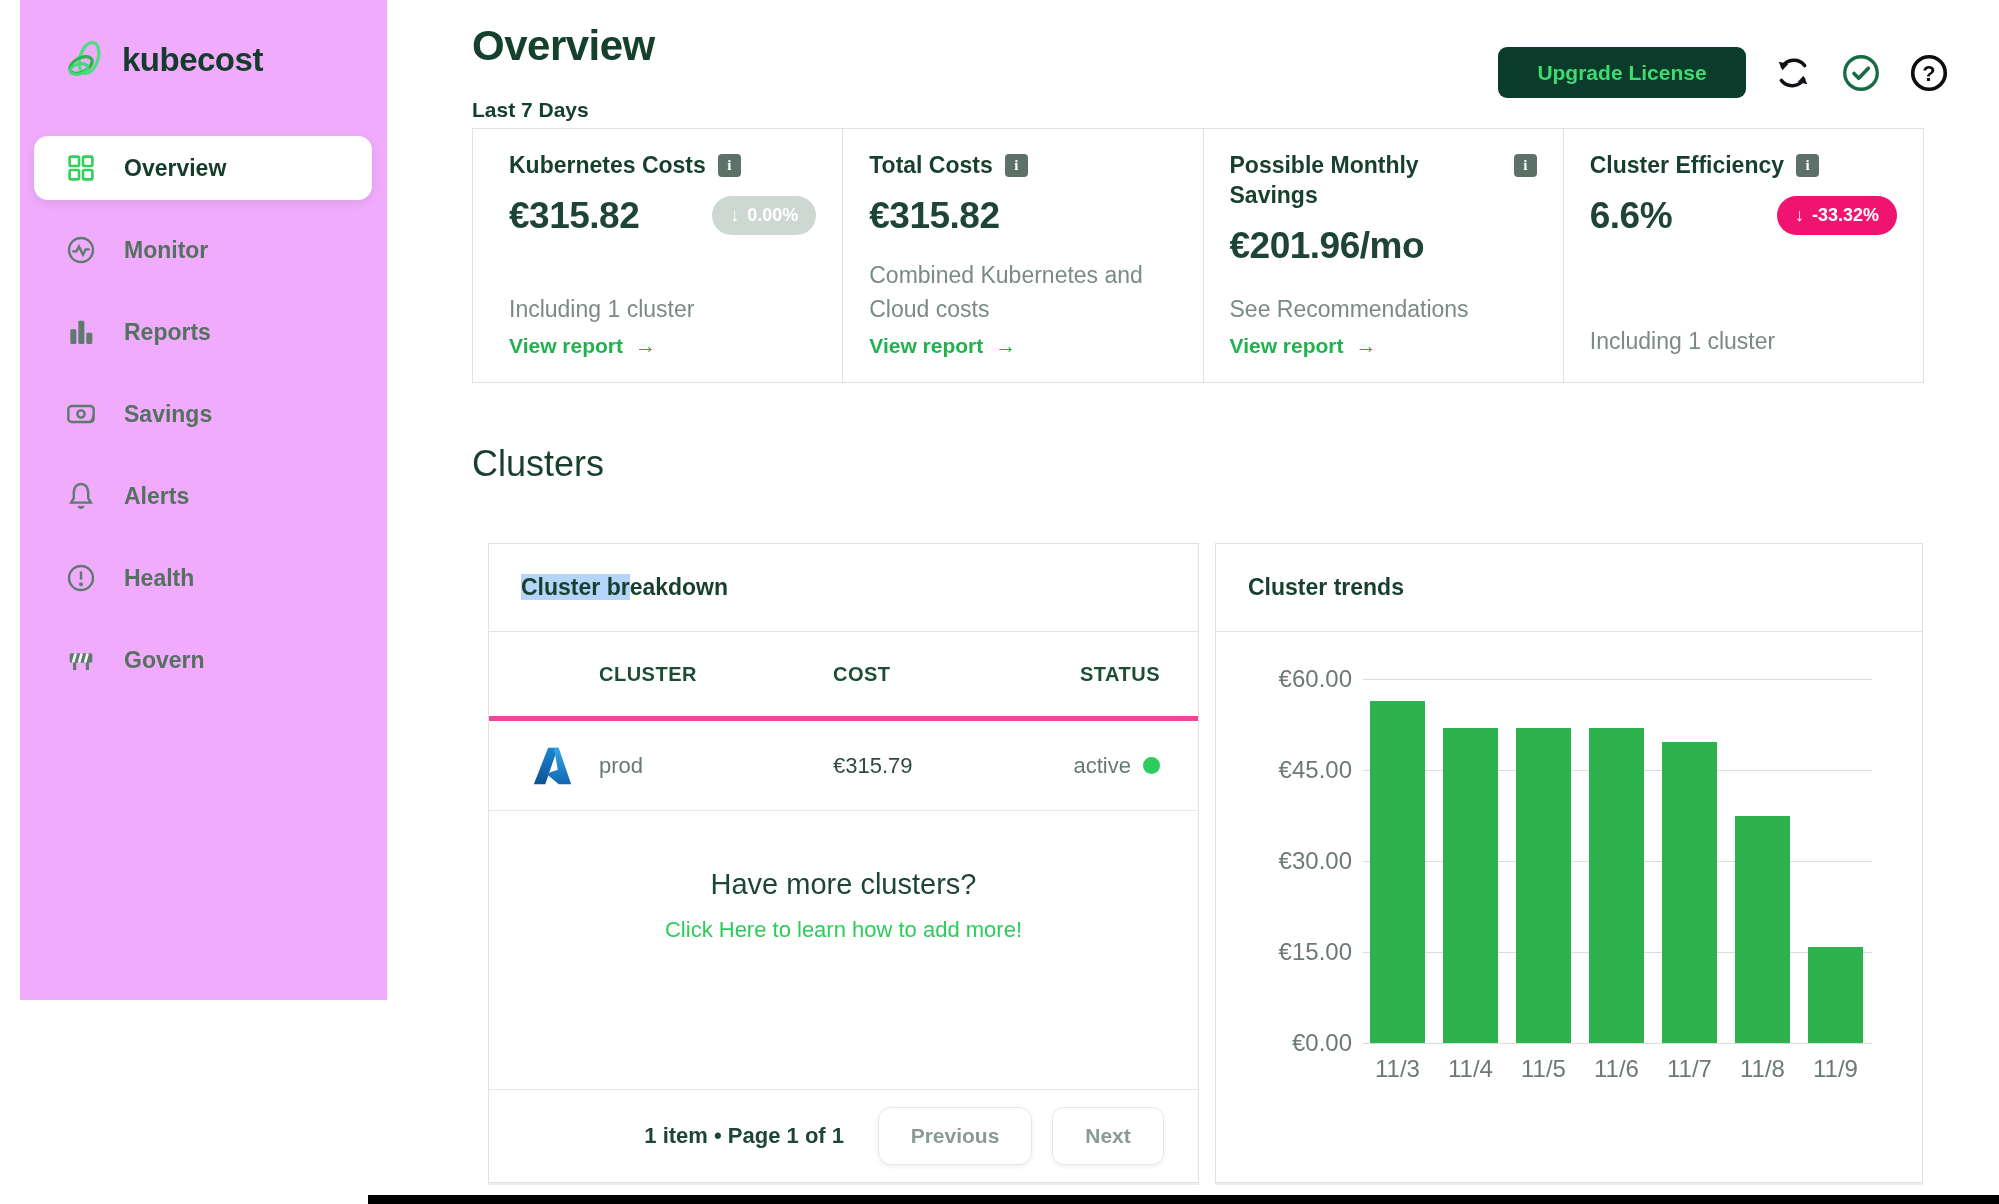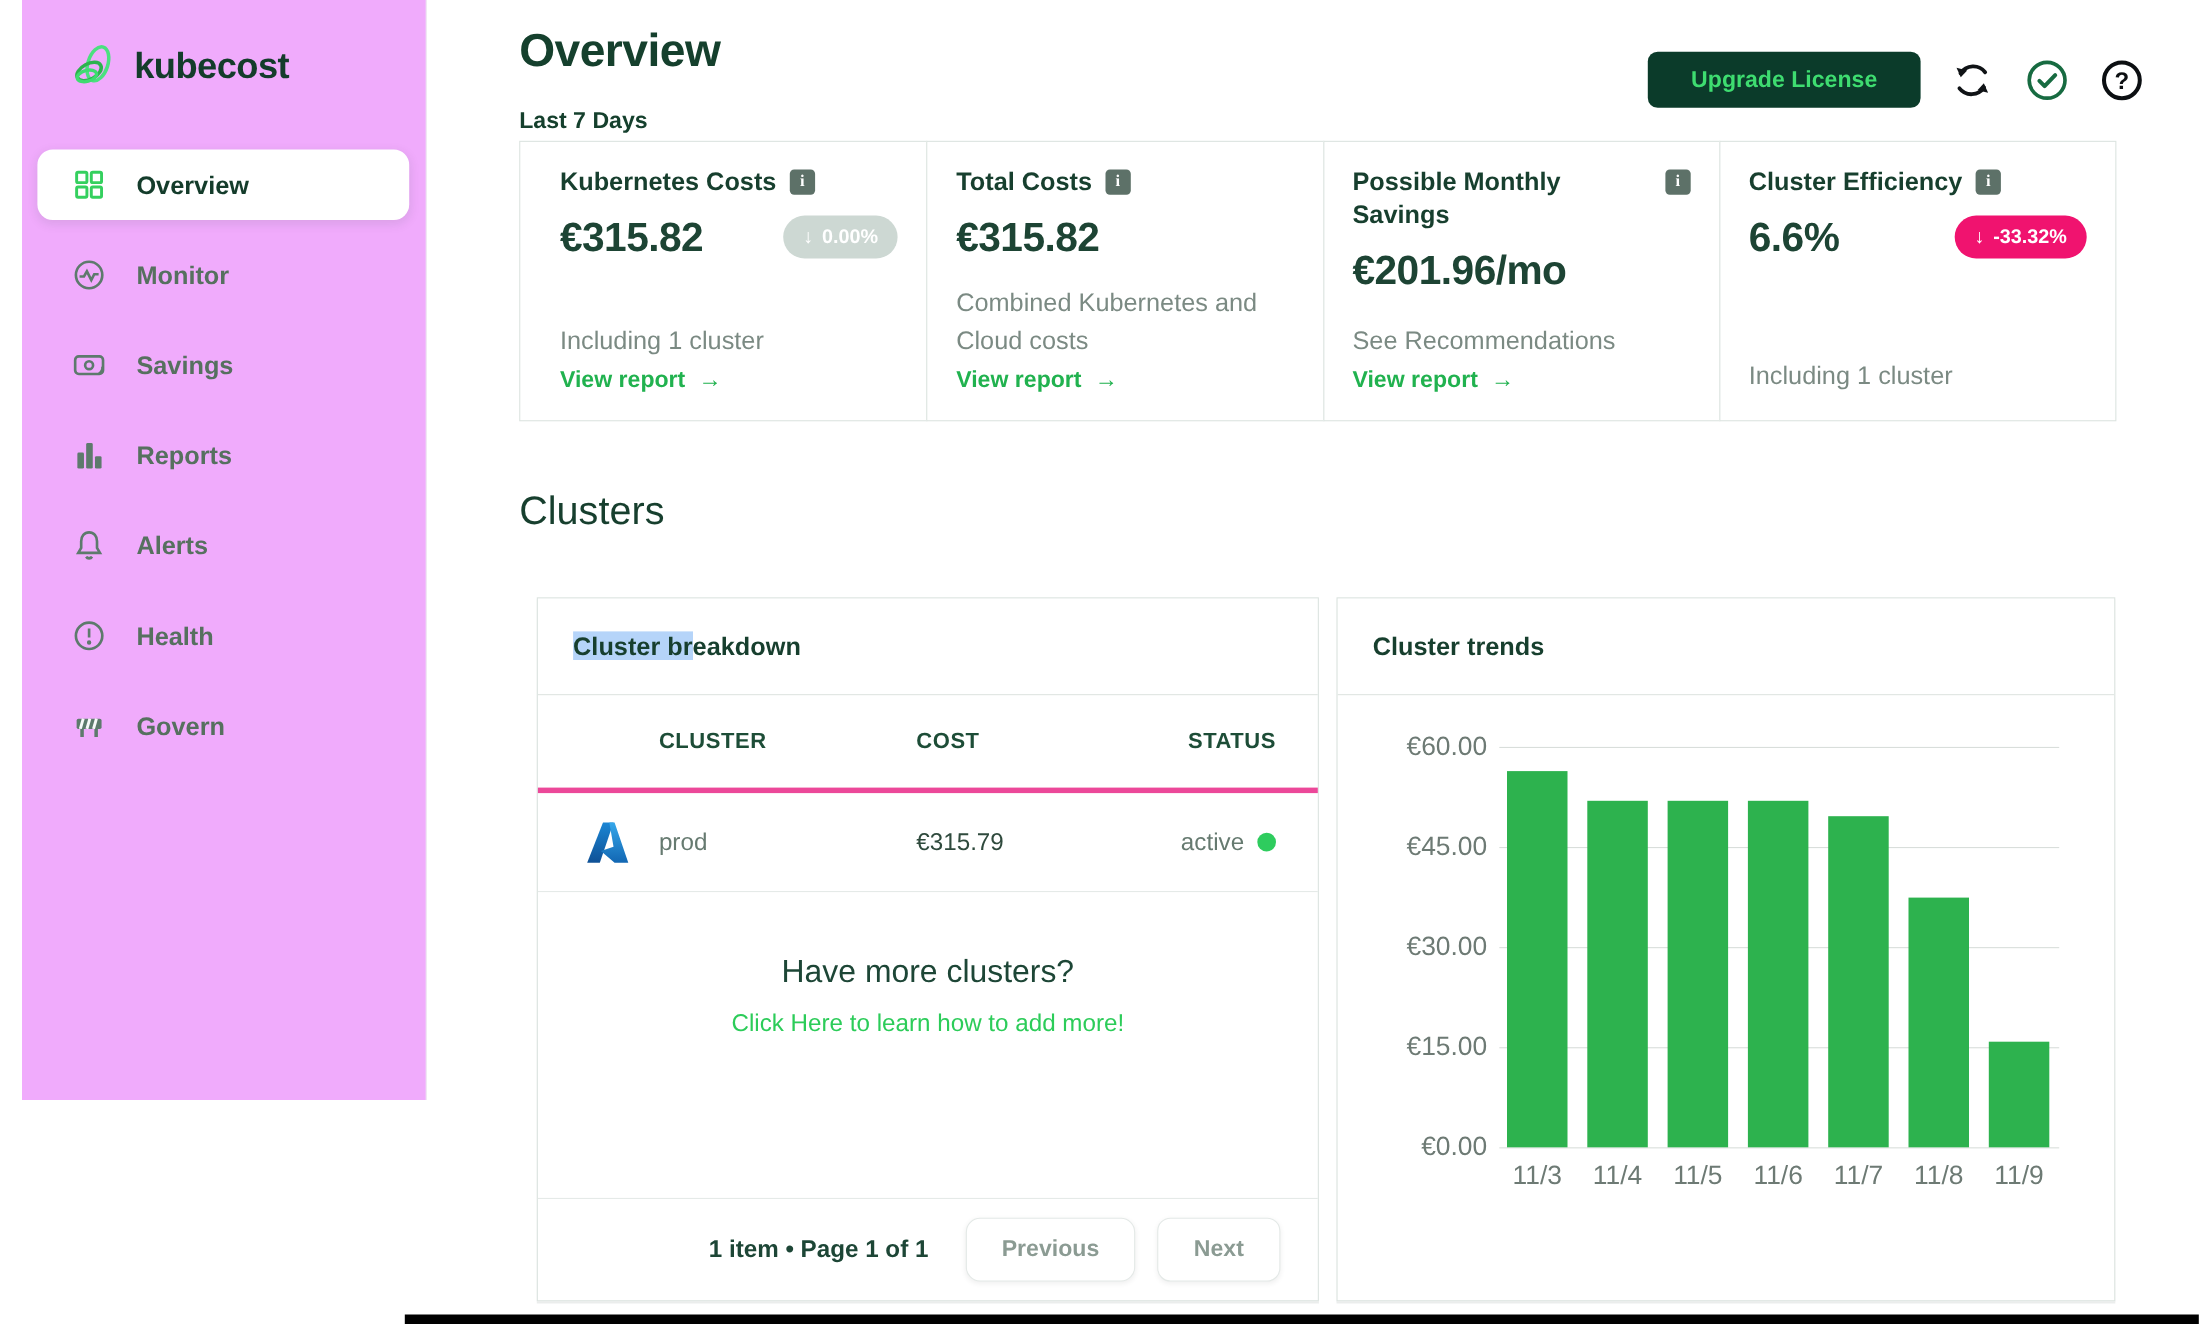--- a/index.html
+++ b/index.html
@@ -122,37 +122,37 @@
       <span class="nicon">
         <svg width="32" height="32" viewBox="0 0 24 24" fill="none" stroke="currentColor" stroke-width="1.8">
           <circle cx="12" cy="12" r="9"></circle>
             <polyline points="5.5,13 8.5,13 10.5,9.5 13.5,15.5 15.5,11.5 18.5,11.5"></polyline>
         </svg>
       </span>
       <span>Monitor</span>
     </div>
     <div class="nav-item">
       <span class="nicon">
+        <svg width="32" height="32" viewBox="0 0 24 24" fill="currentColor">
+          <rect x="4" y="10" width="4.5" height="11" rx="1"></rect>
+            <rect x="10" y="3.5" width="4.5" height="17.5" rx="1"></rect>
+            <rect x="16" y="12.5" width="4.5" height="8.5" rx="1"></rect>
+        </svg>
+      </span>
+      <span>Reports</span>
+    </div>
+    <div class="nav-item">
+      <span class="nicon">
         <svg width="32" height="32" viewBox="0 0 24 24" fill="none" stroke="currentColor" stroke-width="1.8">
           <rect x="2.5" y="6" width="19" height="12" rx="2.5"></rect>
             <circle cx="12" cy="12" r="2.7"></circle>
           <path d="M18.5 18 q3-2 2.5-5" stroke-width="1.6"></path>
         </svg>
       </span>
       <span>Savings</span>
-    </div>
-    <div class="nav-item">
-      <span class="nicon">
-        <svg width="32" height="32" viewBox="0 0 24 24" fill="currentColor">
-          <rect x="4" y="10" width="4.5" height="11" rx="1"></rect>
-            <rect x="10" y="3.5" width="4.5" height="17.5" rx="1"></rect>
-            <rect x="16" y="12.5" width="4.5" height="8.5" rx="1"></rect>
-        </svg>
-      </span>
-      <span>Reports</span>
     </div>
     <div class="nav-item">
       <span class="nicon">
         <svg width="32" height="32" viewBox="0 0 24 24" fill="none" stroke="currentColor" stroke-width="1.8">
           <path d="M12 3 C8.7 3 6.6 5.7 6.6 9 L6.6 13.6 L4.6 17 L19.4 17 L17.4 13.6 L17.4 9 C17.4 5.7 15.3 3 12 3 Z"></path>
           <path d="M10 19.6 a2.3 2.3 0 0 0 4 0" fill="currentColor"></path>
         </svg>
       </span>
       <span>Alerts</span>
     </div>

